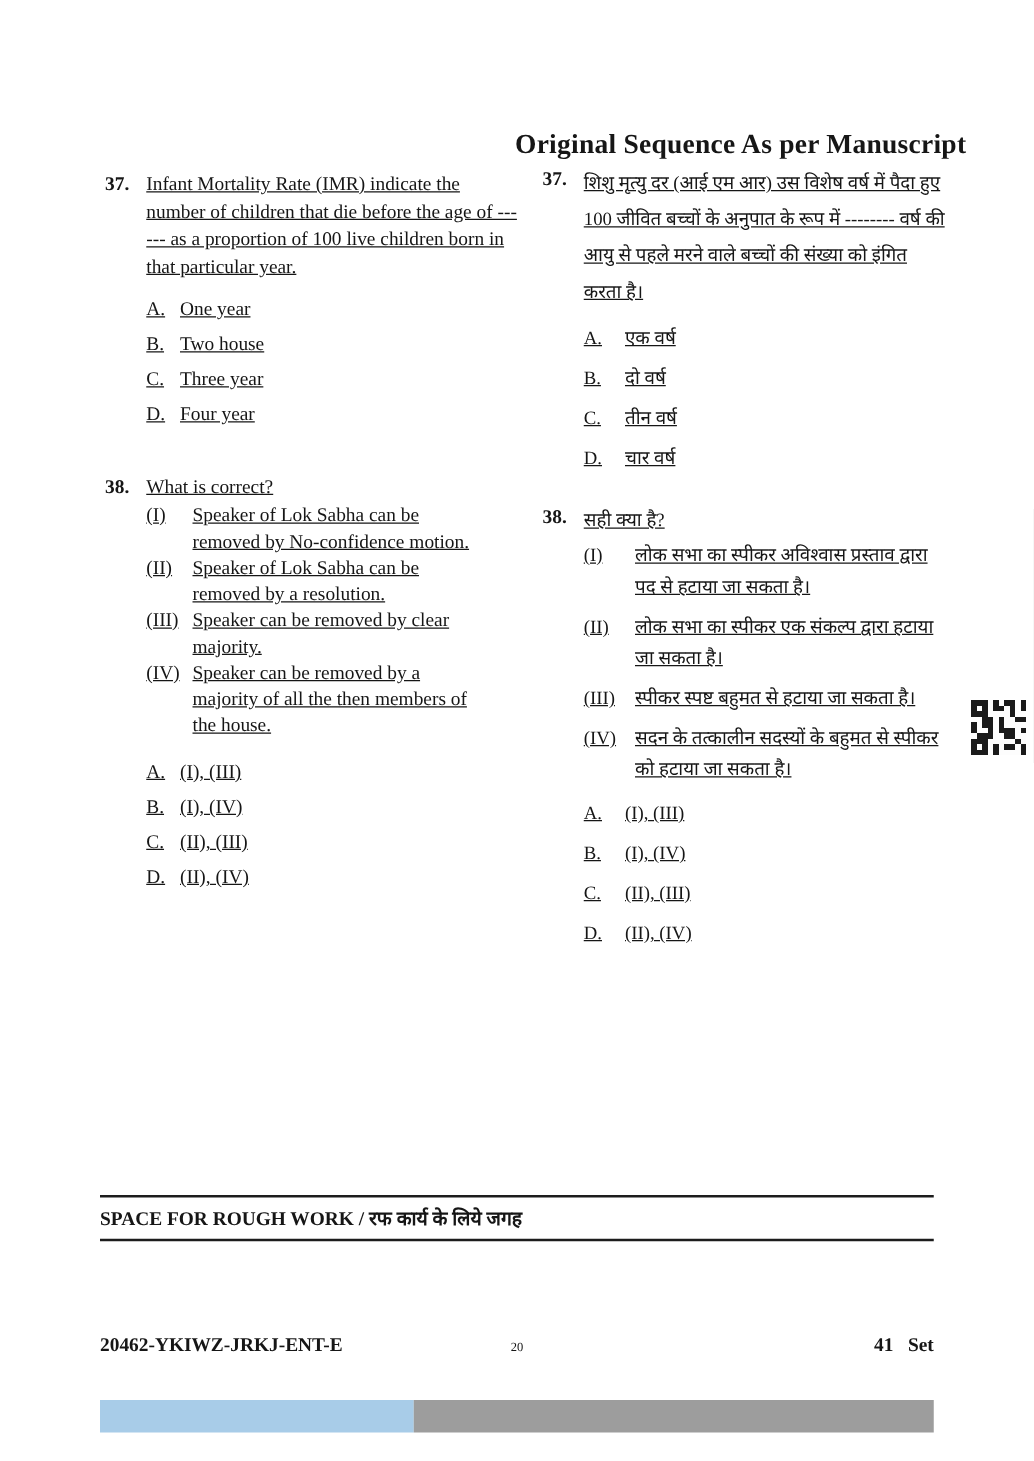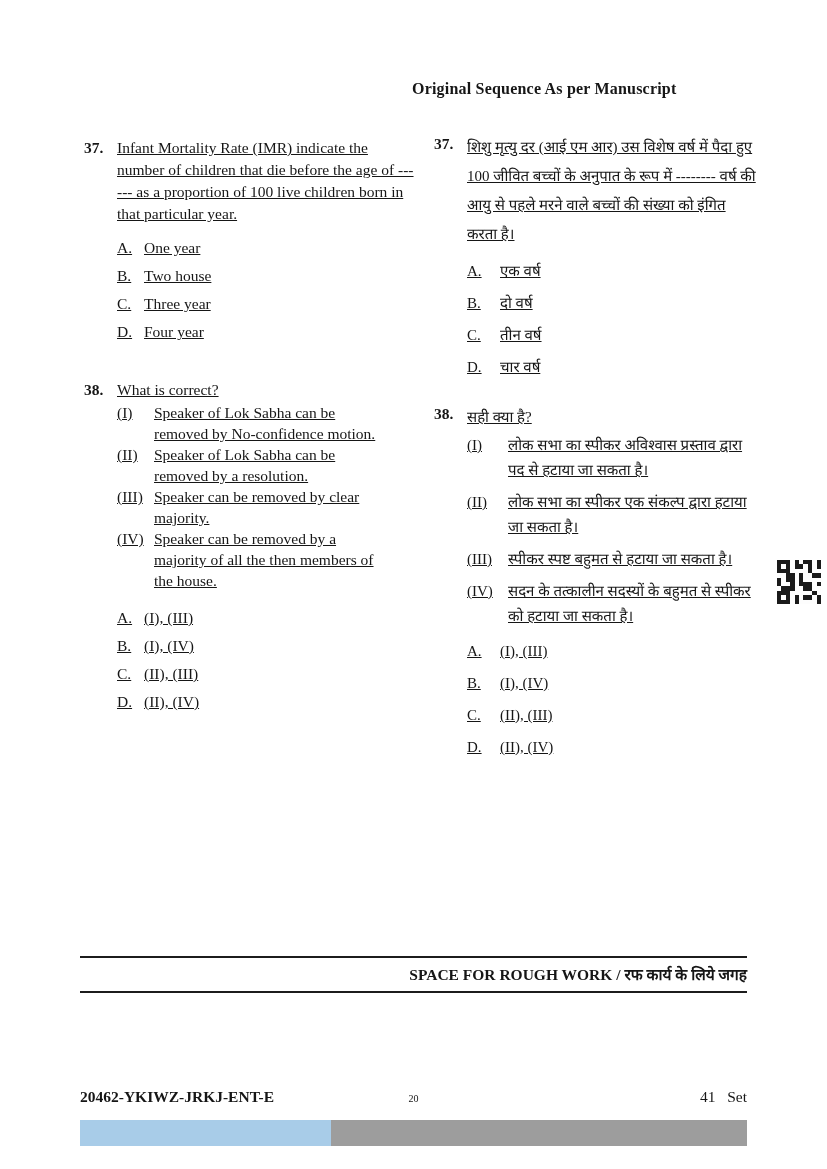--- a/index.html
+++ b/index.html
@@ -8,22 +8,22 @@
     position: relative;
     width: 827px; height: 1169px;
     background: #ffffff;
     font-family: "Liberation Serif", "DejaVu Serif", serif;
     color: #161616;
     overflow: hidden;
     margin: 0 auto;
   }
 
   .title {
-    position: absolute; left: 412px; top: 80px;
-    font-size: 16px; font-weight: 700; letter-spacing: .2px;
+    position: absolute; left: 412px; top: 102px;
+    font-size: 22px; font-weight: 700; letter-spacing: .2px;
   }
 
   .col { position: absolute; }
   .col-en { left: 84px; top: 137px; width: 331px; }
   .col-hi { left: 434px; top: 133px; width: 323px; }
 
   .q { display: flex; }
   .qnum { flex: 0 0 33px; font-weight: 700; font-size: 15.5px; line-height: 22px; }
   .qbody { flex: 1; min-width: 0; text-decoration: underline; }
   .qtext { font-size: 15.5px; line-height: 22px; }
@@ -45,31 +45,31 @@
   .col-hi .opts { margin-top: 12px; }
   .col-hi .opt { font-size: 15px; margin-bottom: 12px; }
   .col-hi .opt .olabel { flex: 0 0 33px; }
   .col-hi .q38 { margin-top: 14px; }
   .col-hi .stmt { font-size: 15px; line-height: 25px; margin-bottom: 7px; }
   .col-hi .stmt .slabel { flex: 0 0 41px; }
 
   .roughwork {
     position: absolute; left: 80px; top: 956px; width: 667px;
     border-top: 2px solid #1c1c1c; border-bottom: 2px solid #1c1c1c;
-    padding: 5px 0 6px; text-align: right;
+    padding: 5px 0 6px; text-align: left;
     font-weight: 700; font-size: 15.5px;
   }
 
   .footer {
     position: absolute; left: 80px; top: 1068px; width: 667px;
     display: flex; align-items: baseline; font-size: 15.5px; justify-content: space-between;
   }
   .footer .f-left  { flex: 1; text-align: left;  font-weight: 700; }
   .footer .f-page  { flex: 0 0 auto; text-align: center; font-size: 10px; }
-  .footer .f-right { flex: 1; text-align: right; font-weight: 400; white-space: pre; margin-top: 20px; }
+  .footer .f-right { flex: 1; text-align: right; font-weight: 700; white-space: pre; }
 
   .strip { position: absolute; top: 1120px; height: 26px; }
   .strip-blue { left: 80px; width: 251px; background: #a8cce8; }
   .strip-gray { left: 331px; width: 416px; background: #9d9d9d; }
 
   .qr { position: absolute; left: 776px; top: 560px; width: 46px; height: 44px; }
 </style>
 </head>
 <body>
 

